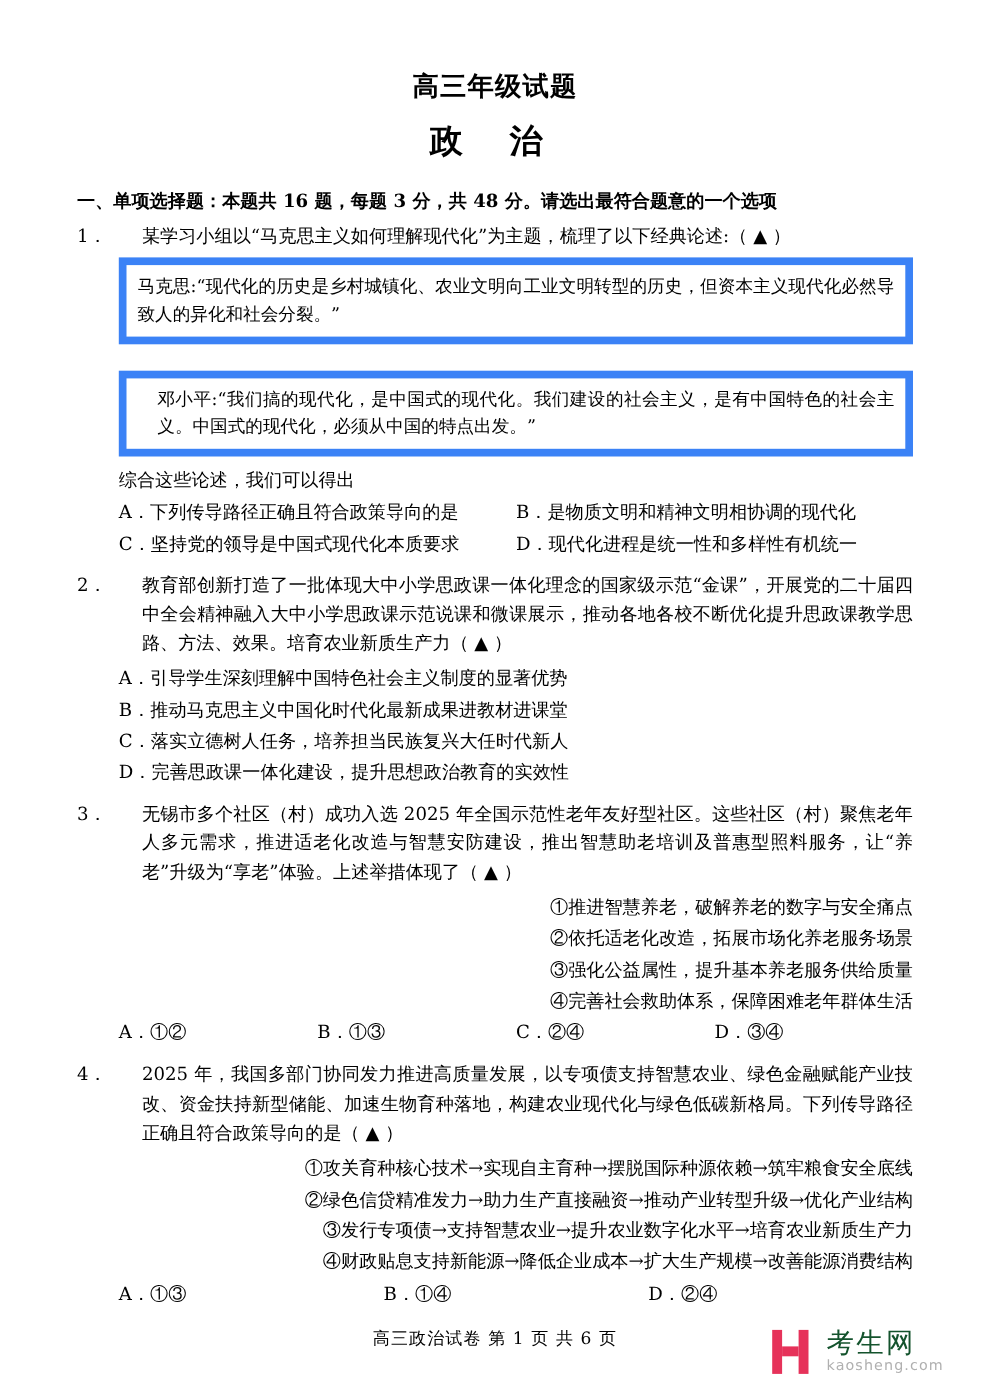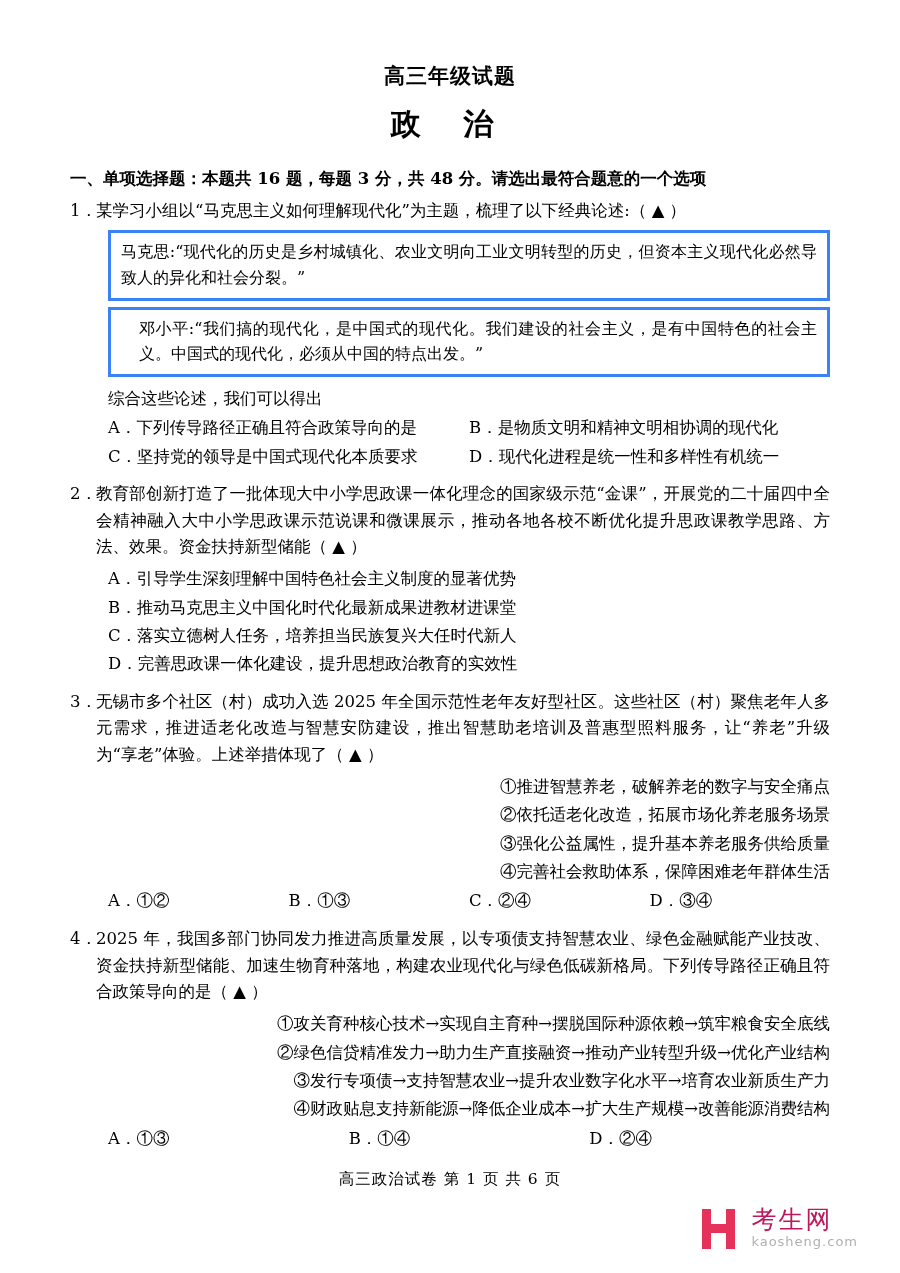--- a/index.html
+++ b/index.html
@@ -16,21 +16,21 @@
   }
   .page {
     position: relative;
     width: 900px;
     min-height: 1273px;
     box-sizing: border-box;
     padding: 62px 70px 20px 70px;
   }
   .doc-title {
     text-align: center;
-    font-size: 21px;
+    font-size: 24px;
     font-weight: bold;
     letter-spacing: 1px;
     margin: 0 0 14px 0;
   }
   .subject-title {
     text-align: center;
     font-size: 30px;
     font-weight: bold;
     letter-spacing: 16px;
     margin: 0 0 22px 0;
@@ -51,31 +51,32 @@
     align-items: flex-start;
   }
   .q-num {
     width: 26px;
     flex: 0 0 26px;
     text-align: left;
   }
   .q-body {
     flex: 1 1 auto;
     text-align: justify;
+    margin-left: 33px;
   }
   .quote-box {
-    border: 3px solid #3b82f6;
+    border: 7px solid #3b82f6;
     margin: 6px 0 0 38px;
     padding: 6px 10px 7px 10px;
     font-size: 16px;
     line-height: 1.6;
     text-align: justify;
   }
   .quote-box + .quote-box {
-    margin-top: 6px;
+    margin-top: 24px;
     padding-left: 28px;
   }
   .after-boxes {
     margin: 9px 0 2px 38px;
     font-size: 16.5px;
     line-height: 1.6;
   }
   .opts-indent {
     margin-left: 38px;
     font-size: 16.5px;
@@ -148,22 +149,22 @@
     width: 15px; height: 9px;
     background: #e6325a;
   }
   .wm-text {
     display: flex;
     flex-direction: column;
     line-height: 1.05;
   }
   .wm-cn {
     font-size: 25px;
-    color: #be185d;
-    font-family: Liberation Mono, monospace;
+    color: #14532d;
+    font-family: Liberation Serif, serif;
     letter-spacing: 2px;
   }
   .wm-en {
     font-size: 13px;
     color: #b0b0b0;
     font-family: "DejaVu Sans", "Liberation Sans", sans-serif;
     letter-spacing: 1px;
   }
 </style>
 </head>
@@ -192,21 +193,21 @@
       <div class="opt-row">
         <div class="opt-col">C．坚持党的领导是中国式现代化本质要求</div>
         <div class="opt-col">D．现代化进程是统一性和多样性有机统一</div>
       </div>
     </div>
   </div>
 
   <div class="q-block">
     <div class="q q-line">
       <span class="q-num">2．</span>
-      <span class="q-body">教育部创新打造了一批体现大中小学思政课一体化理念的国家级示范“金课”，开展党的二十届四中全会精神融入大中小学思政课示范说课和微课展示，推动各地各校不断优化提升思政课教学思路、方法、效果。资金扶持新型储能（ ▲ ）</span>
+      <span class="q-body">教育部创新打造了一批体现大中小学思政课一体化理念的国家级示范“金课”，开展党的二十届四中全会精神融入大中小学思政课示范说课和微课展示，推动各地各校不断优化提升思政课教学思路、方法、效果。培育农业新质生产力（ ▲ ）</span>
     </div>
     <div class="opts-indent">
       <div class="opt-single">A．引导学生深刻理解中国特色社会主义制度的显著优势</div>
       <div class="opt-single">B．推动马克思主义中国化时代化最新成果进教材进课堂</div>
       <div class="opt-single">C．落实立德树人任务，培养担当民族复兴大任时代新人</div>
       <div class="opt-single">D．完善思政课一体化建设，提升思想政治教育的实效性</div>
     </div>
   </div>
 
   <div class="q-block">

